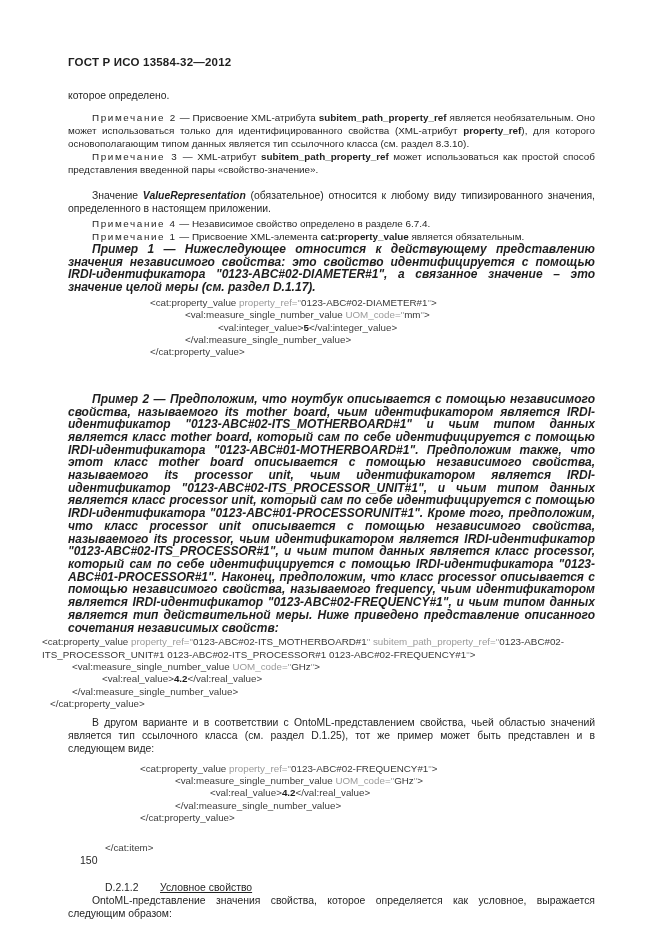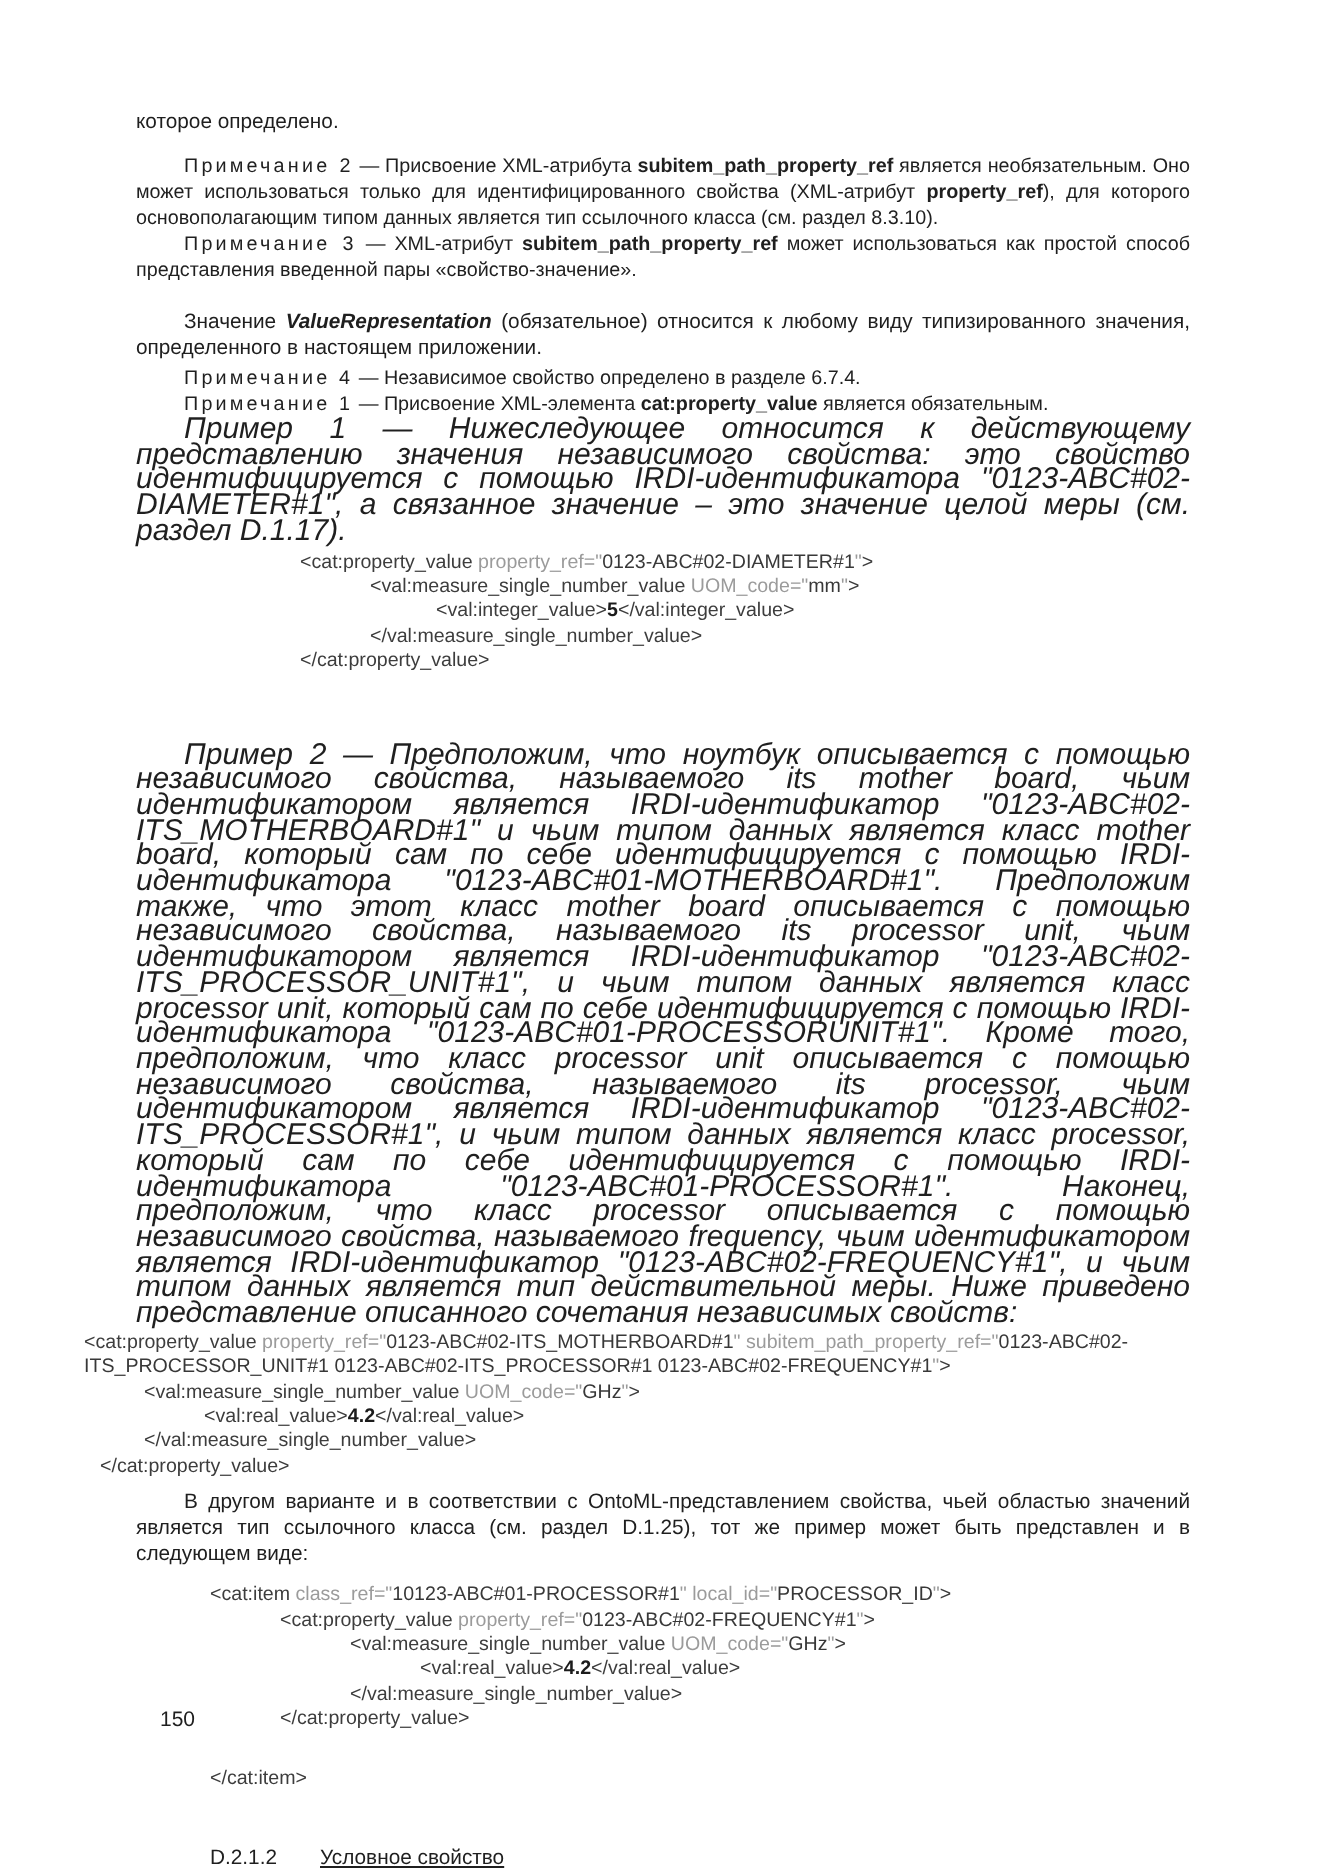--- a/index.html
+++ b/index.html
@@ -30,22 +30,22 @@
   .note2 { margin-top:0; }
   .ls { letter-spacing:1.6px; }
   .b { font-weight:bold; }
   .i { font-style:italic; }
   .para {
     text-align:justify; text-indent:24px; line-height:13px;
   }
   .vr { margin-top:13px; }
   .notes-group { margin-top:2px; }
   .example {
-    font-weight:normal; font-style:italic;
-    font-size:15px; line-height:12.7px;
+    font-weight:bold; font-style:italic;
+    font-size:12px; line-height:12.7px;
     text-align:justify; text-indent:24px;
   }
   .code {
     font-size:9.8px; line-height:12.4px;
     width:max-content;
   }
   .cline { white-space:pre; }
   .c-tg { color:var(--code_tag,#3d3d3d); }
   .c-at { color:var(--code_attr,#9b9b9b); }
   .c-vl { color:var(--code_value,#383838); }
@@ -62,20 +62,21 @@
   .pagenum {
     position:absolute; left:80px; top:854px;
     font-size:10.5px;
   }
 </style>
 </head>
 <body>
 
 <div class="page">
 
+  <p class="header">ГОСТ Р ИСО 13584-32—2012</p>
 
   <p class="body-para intro">которое определено.</p>
 
   <p class="note note2"><span class="ls">Примечание 2</span><span> — Присвоение XML-атрибута </span><span class="b">subitem_path_property_ref</span><span> является необязательным. Оно может использоваться только для идентифицированного свойства (XML-атрибут </span><span class="b">property_ref</span><span>), для которого основополагающим типом данных является тип ссылочного класса (см. раздел 8.3.10).</span></p>
   <p class="note"><span class="ls">Примечание 3</span><span> — XML-атрибут </span><span class="b">subitem_path_property_ref</span><span> может использоваться как простой способ представления введенной пары «свойство-значение».</span></p>
 
   <p class="para vr"><span>Значение </span><span class="b i">ValueRepresentation</span><span> (обязательное) относится к любому виду типизированного значения, определенного в настоящем приложении.</span></p>
 
   <div class="notes-group">
     <p class="note"><span class="ls">Примечание 4</span><span> — Независимое свойство определено в разделе 6.7.4.</span></p>
@@ -99,27 +100,27 @@
       <div class="cline" style="padding-left: 0px;"><span class="c-vl">ITS_PROCESSOR_UNIT#1 0123-ABC#02-ITS_PROCESSOR#1 0123-ABC#02-FREQUENCY#1</span><span class="c-at">"</span><span class="c-tg">&gt;</span></div>
       <div class="cline" style="padding-left: 30px;"><span class="c-tg">&lt;val:measure_single_number_value </span><span class="c-at">UOM_code="</span><span class="c-vl">GHz</span><span class="c-at">"</span><span class="c-tg">&gt;</span></div>
       <div class="cline" style="padding-left: 60px;"><span class="c-tg">&lt;val:real_value&gt;</span><span class="c-num">4.2</span><span class="c-tg">&lt;/val:real_value&gt;</span></div>
       <div class="cline" style="padding-left: 30px;"><span class="c-tg">&lt;/val:measure_single_number_value&gt;</span></div>
       <div class="cline" style="padding-left: 8px;"><span class="c-tg">&lt;/cat:property_value&gt;</span></div>
     </div>
 
   <p class="para alt">В другом варианте и в соответствии с OntoML-представлением свойства, чьей областью значений является тип ссылочного класса (см. раздел D.1.25), тот же пример может быть представлен и в следующем виде:</p>
 
   <div class="code code3">
-      <div class="cline" style="padding-left: 0px;"><span class="c-tg">&lt;cat:item </span><span class="c-at">class_ref="</span><span class="c-vl">10123-ABC#01-PROCESSOR#1</span><span class="c-at">" </span><span class="c-at">local_id="</span><span class="c-vl">PROCESSOR_ID</span><span class="c-at">"</span><span class="c-tg">&gt;</span></div>
       <div class="cline" style="padding-left: 35px;"><span class="c-tg">&lt;cat:property_value </span><span class="c-at">property_ref="</span><span class="c-vl">0123-ABC#02-FREQUENCY#1</span><span class="c-at">"</span><span class="c-tg">&gt;</span></div>
       <div class="cline" style="padding-left: 70px;"><span class="c-tg">&lt;val:measure_single_number_value </span><span class="c-at">UOM_code="</span><span class="c-vl">GHz</span><span class="c-at">"</span><span class="c-tg">&gt;</span></div>
       <div class="cline" style="padding-left: 105px;"><span class="c-tg">&lt;val:real_value&gt;</span><span class="c-num">4.2</span><span class="c-tg">&lt;/val:real_value&gt;</span></div>
       <div class="cline" style="padding-left: 70px;"><span class="c-tg">&lt;/val:measure_single_number_value&gt;</span></div>
       <div class="cline" style="padding-left: 35px;"><span class="c-tg">&lt;/cat:property_value&gt;</span></div>
       <div class="cline" style="padding-left: 0px; margin-top: 17px;"><span class="c-tg">&lt;/cat:item&gt;</span></div>
     </div>
 
   <p class="heading"><span class="hnum">D.2.1.2</span><span>Условное свойство</span></p>
 
+  <p class="para ontoml">OntoML-представление значения свойства, которое определяется как условное, выражается следующим образом:</p>
 
   <div class="pagenum">150</div>
 
 </div>
 
 </body></html>

